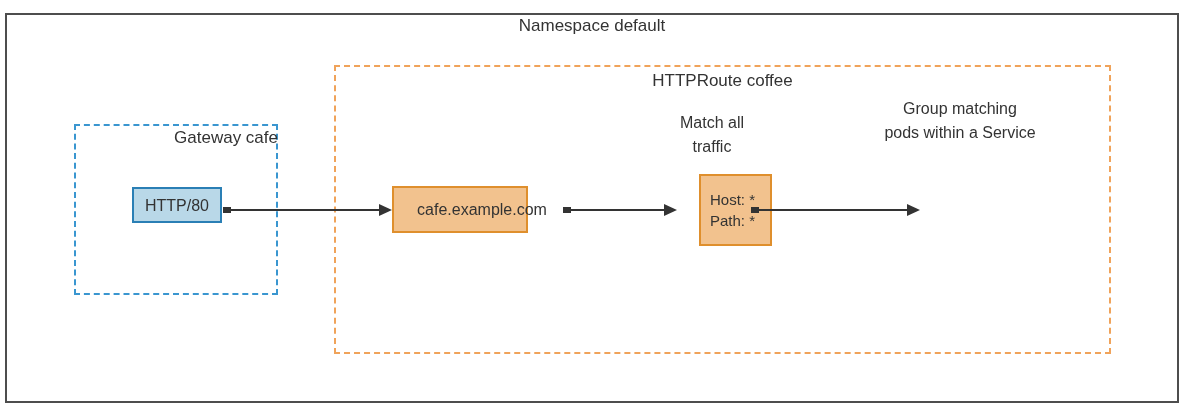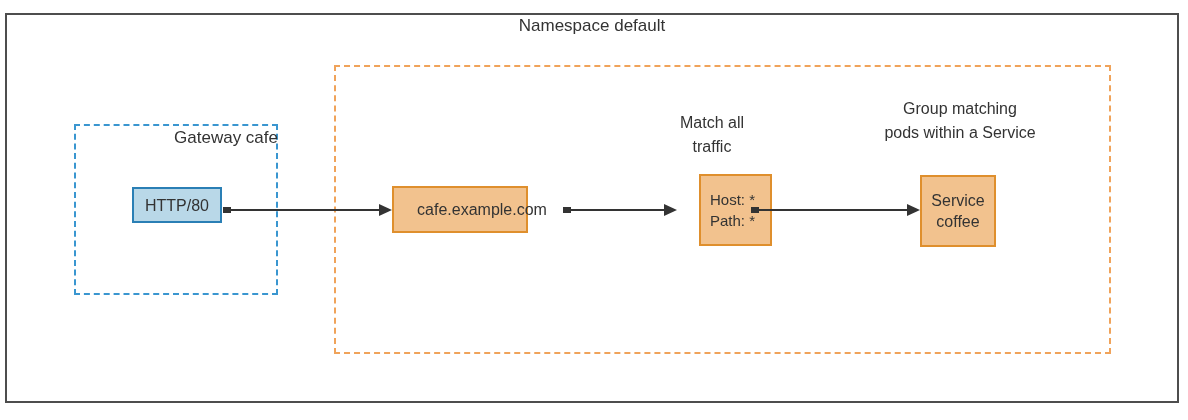--- a/index.html
+++ b/index.html
@@ -142,36 +142,35 @@
 
 <div class="canvas">
 
   <div class="outer-box"></div>
   <div class="namespace-label">Namespace default</div>
 
   <div class="gateway-box"></div>
   <div class="gateway-label">Gateway cafe</div>
 
   <div class="route-box"></div>
+  <div class="route-label">HTTPRoute coffee</div>
 
   <div class="node node-blue node-http80">HTTP/80</div>
 
   <div class="node node-orange node-hostname">cafe.example.com</div>
 
   <div class="annotation annotation-match">Match all
 traffic</div>
 
   <div class="node node-orange node-match">Host: *
 Path: *</div>
 
   <div class="annotation annotation-group">Group matching
 pods within a Service</div>
 
-  <div class="node node-orange node-service">Service
-coffee</div>
 
   <div class="arrow-line a1-line"></div>
   <div class="arrow-stub a1-stub"></div>
   <div class="arrow-head a1-head"></div>
 
   <div class="arrow-line a2-line"></div>
   <div class="arrow-stub a2-stub"></div>
   <div class="arrow-head a2-head"></div>
 
   <div class="arrow-line a3-line"></div>

